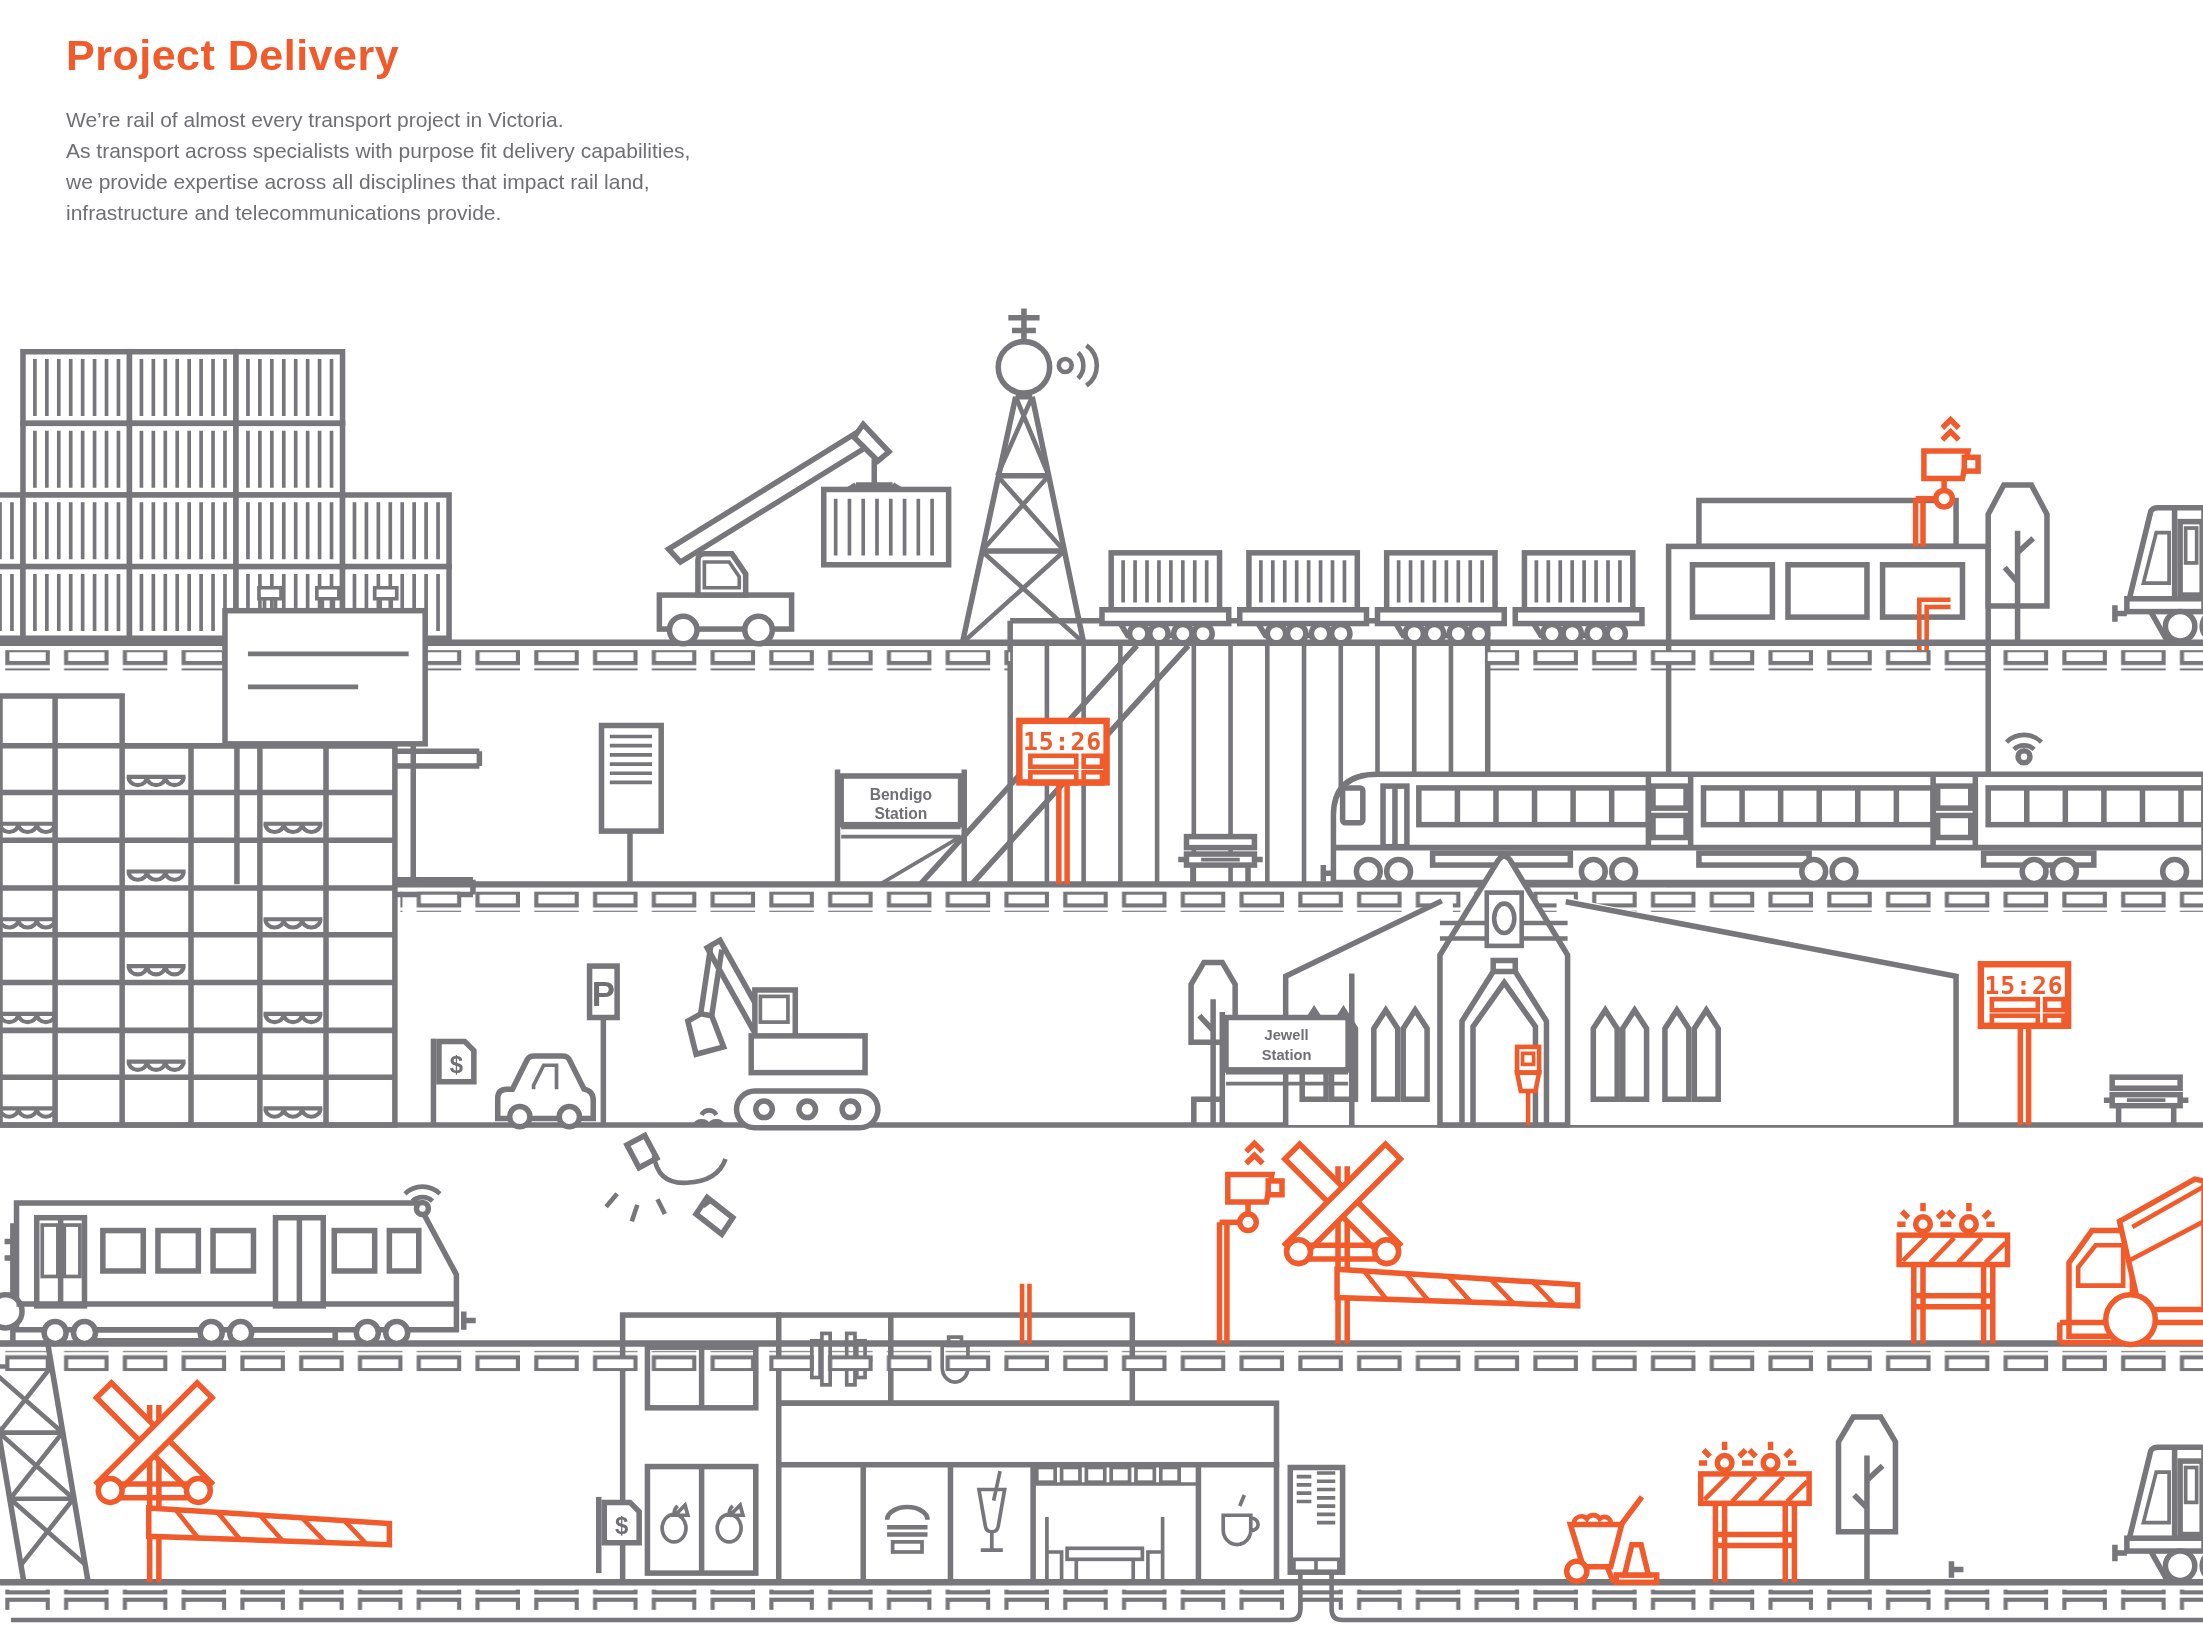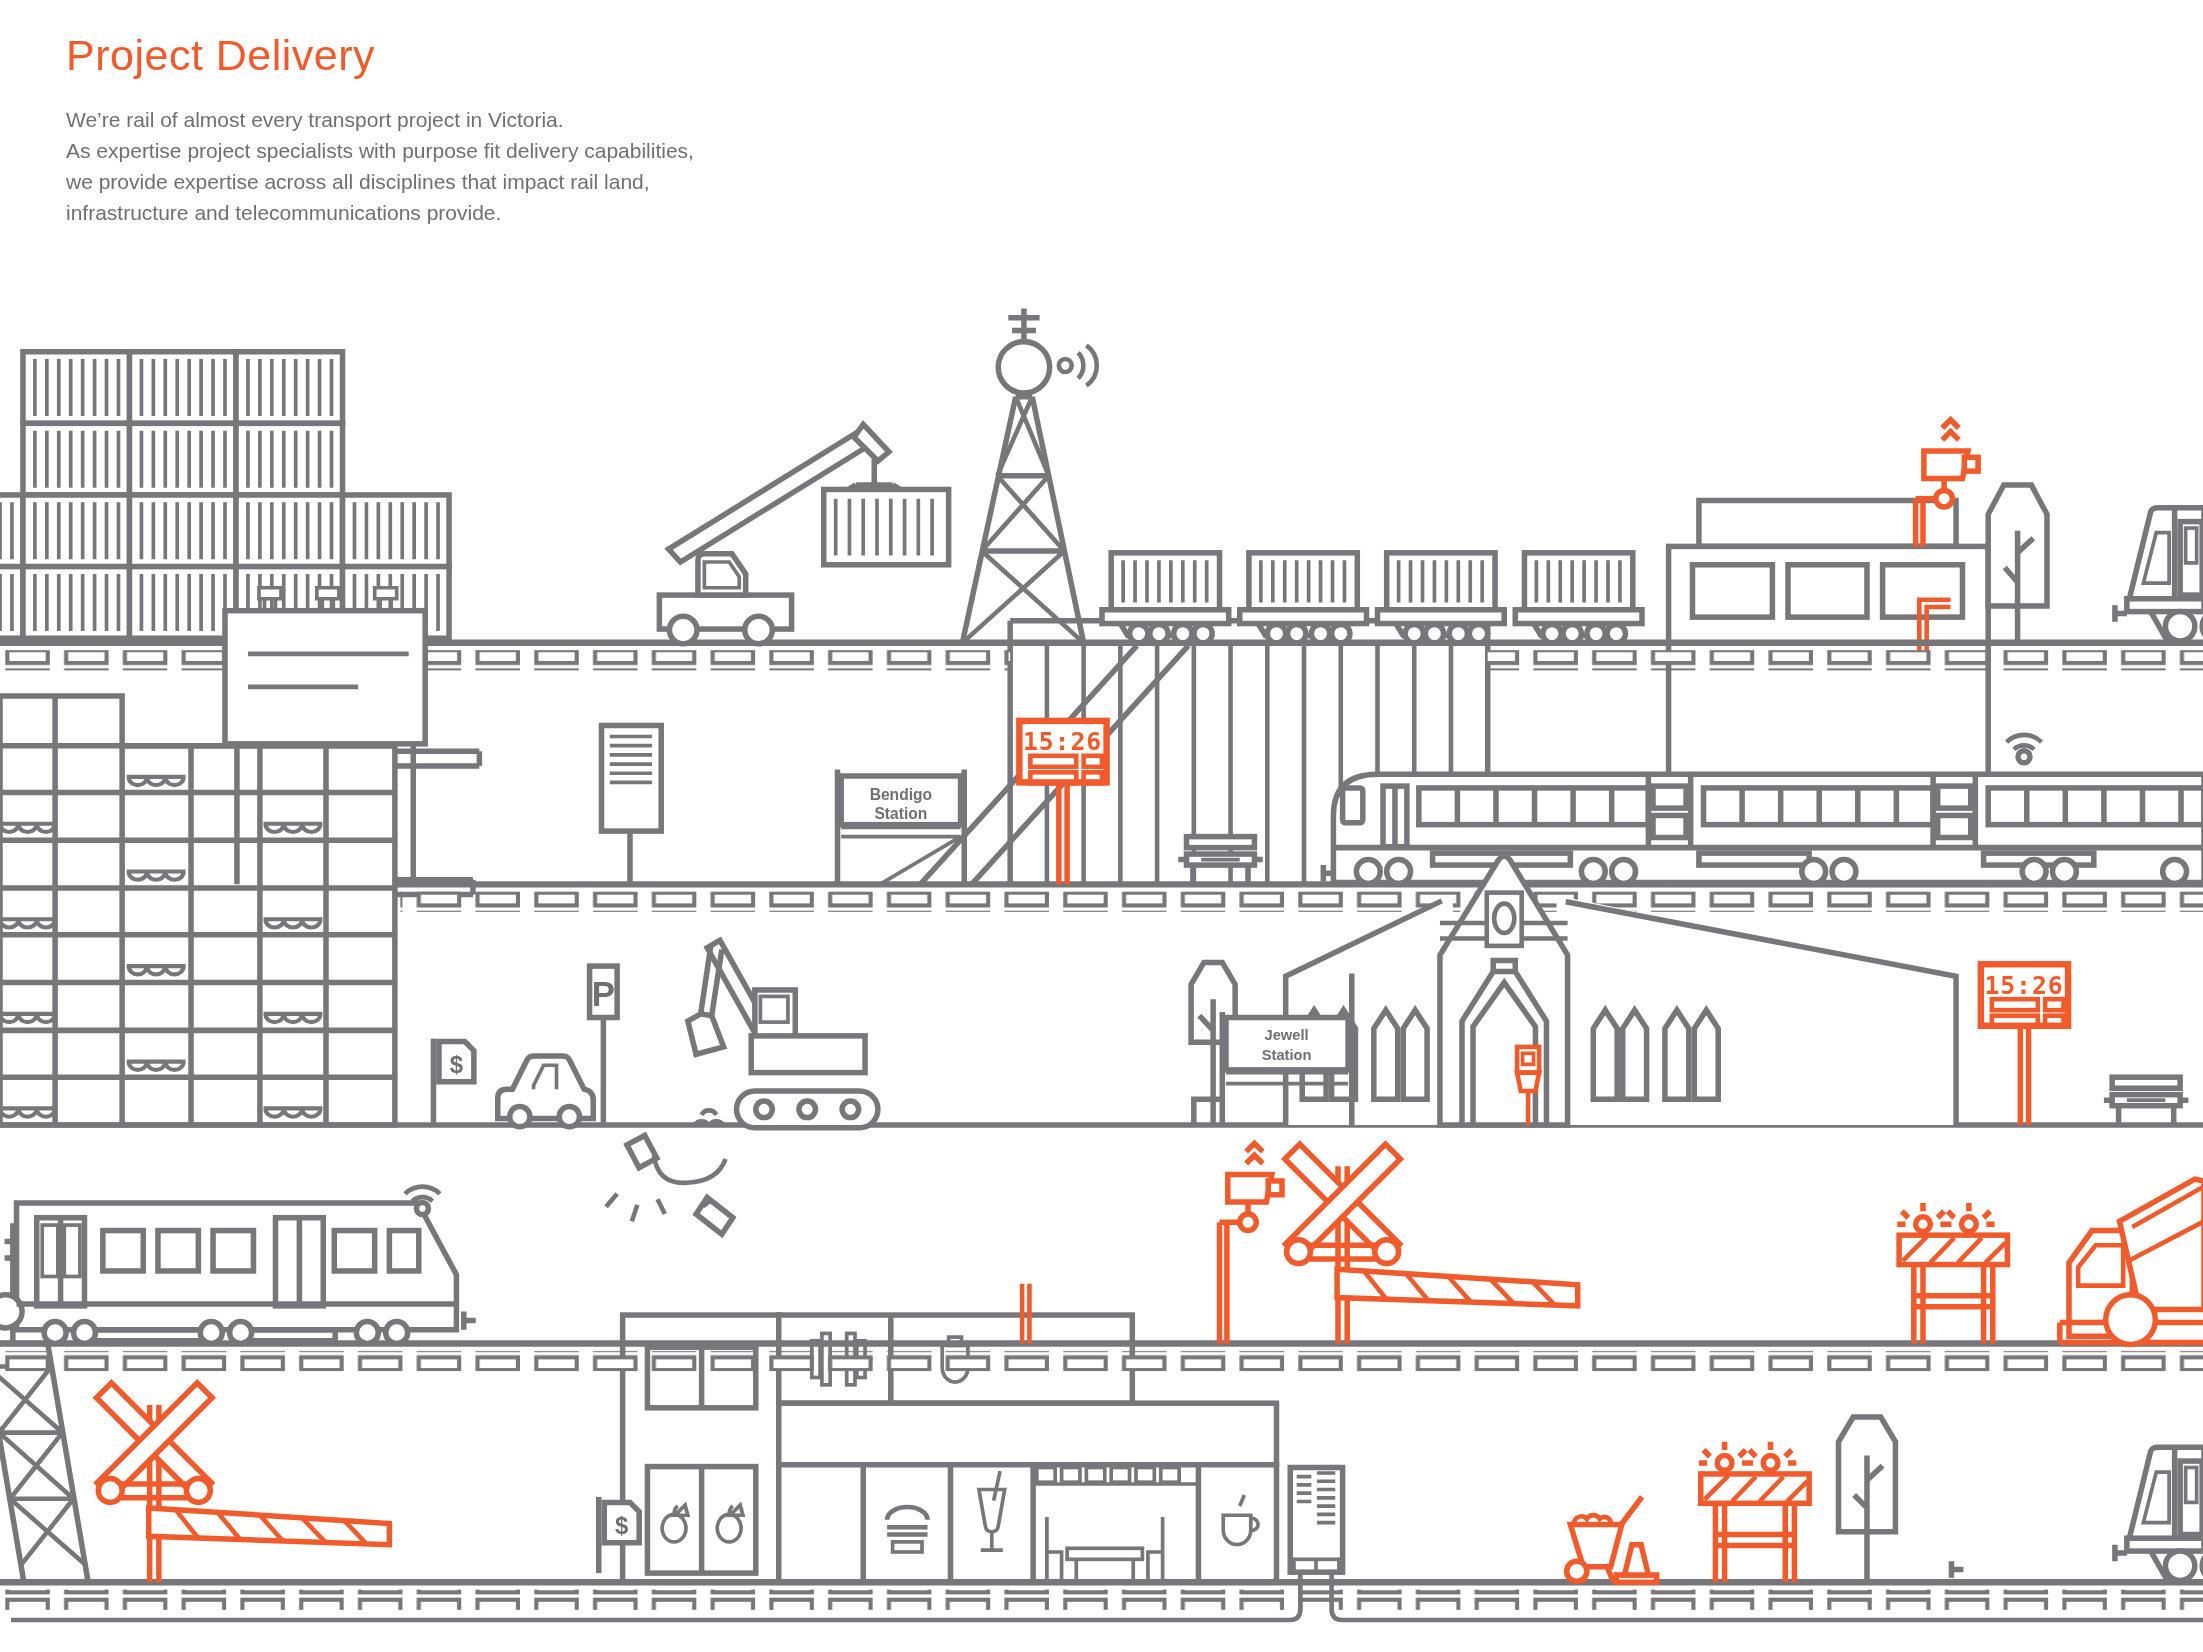--- a/index.html
+++ b/index.html
@@ -1,40 +1,40 @@
 <!DOCTYPE html>
 <html style="font-size:14.7px"><head>
 <meta charset="utf-8">
 <style>
   html,body{margin:0;padding:0;background:#fff}
   body{width:2204px;height:1653px;position:relative;overflow:hidden;
        font-family:"Liberation Sans",sans-serif}
   .header{position:absolute;left:66px;top:31px;z-index:2}
-  .header h1{margin:0 0 24px 0;font-size:43px;font-weight:normal;color:#F15B2B;letter-spacing:0.5px}
+  .header h1{margin:0 0 24px 0;font-size:43px;font-weight:bold;color:#F15B2B;letter-spacing:0.5px}
   .intro div{font-size:21px;line-height:31px;color:#6F6F74}
   svg.scene{position:absolute;left:0;top:0;z-index:1}
   svg.scene *{vector-effect:none}
   .g{stroke:#76767B}
   .o{stroke:#F15B2B}
   .w{fill:#fff}
   .t4{stroke-width:4}
   .t45{stroke-width:4.5}
   .t5{stroke-width:5}
   .t7{stroke-width:7}
   svg text{stroke:none;font-family:"Liberation Sans",sans-serif;font-weight:bold;fill:#6F6F74}
   text.ot{fill:#F15B2B;font-family:"DejaVu Sans Mono",monospace;letter-spacing:1px}
 </style>
 </head>
 <body>
 
 <div class="header">
   <h1>Project Delivery</h1>
   <div class="intro">
     <div>We’re rail of almost every transport project in Victoria.</div>
-    <div>As expertise project specialists with purpose fit delivery capabilities,</div>
+    <div>As transport across specialists with purpose fit delivery capabilities,</div>
     <div>we provide expertise across all disciplines that impact rail land,</div>
     <div>infrastructure and telecommunications provide.</div>
   </div>
 </div>
 
 <svg class="scene g" width="2204" height="1653" viewBox="0 0 2400 1800" fill="none" stroke="#76767B" stroke-width="6">
 <defs>
   <pattern id="slp" width="64" height="22" patternUnits="userSpaceOnUse">
     <rect x="8" y="4" width="44" height="14" fill="#fff" stroke="#76767B" stroke-width="4.5"></rect>
   </pattern>

